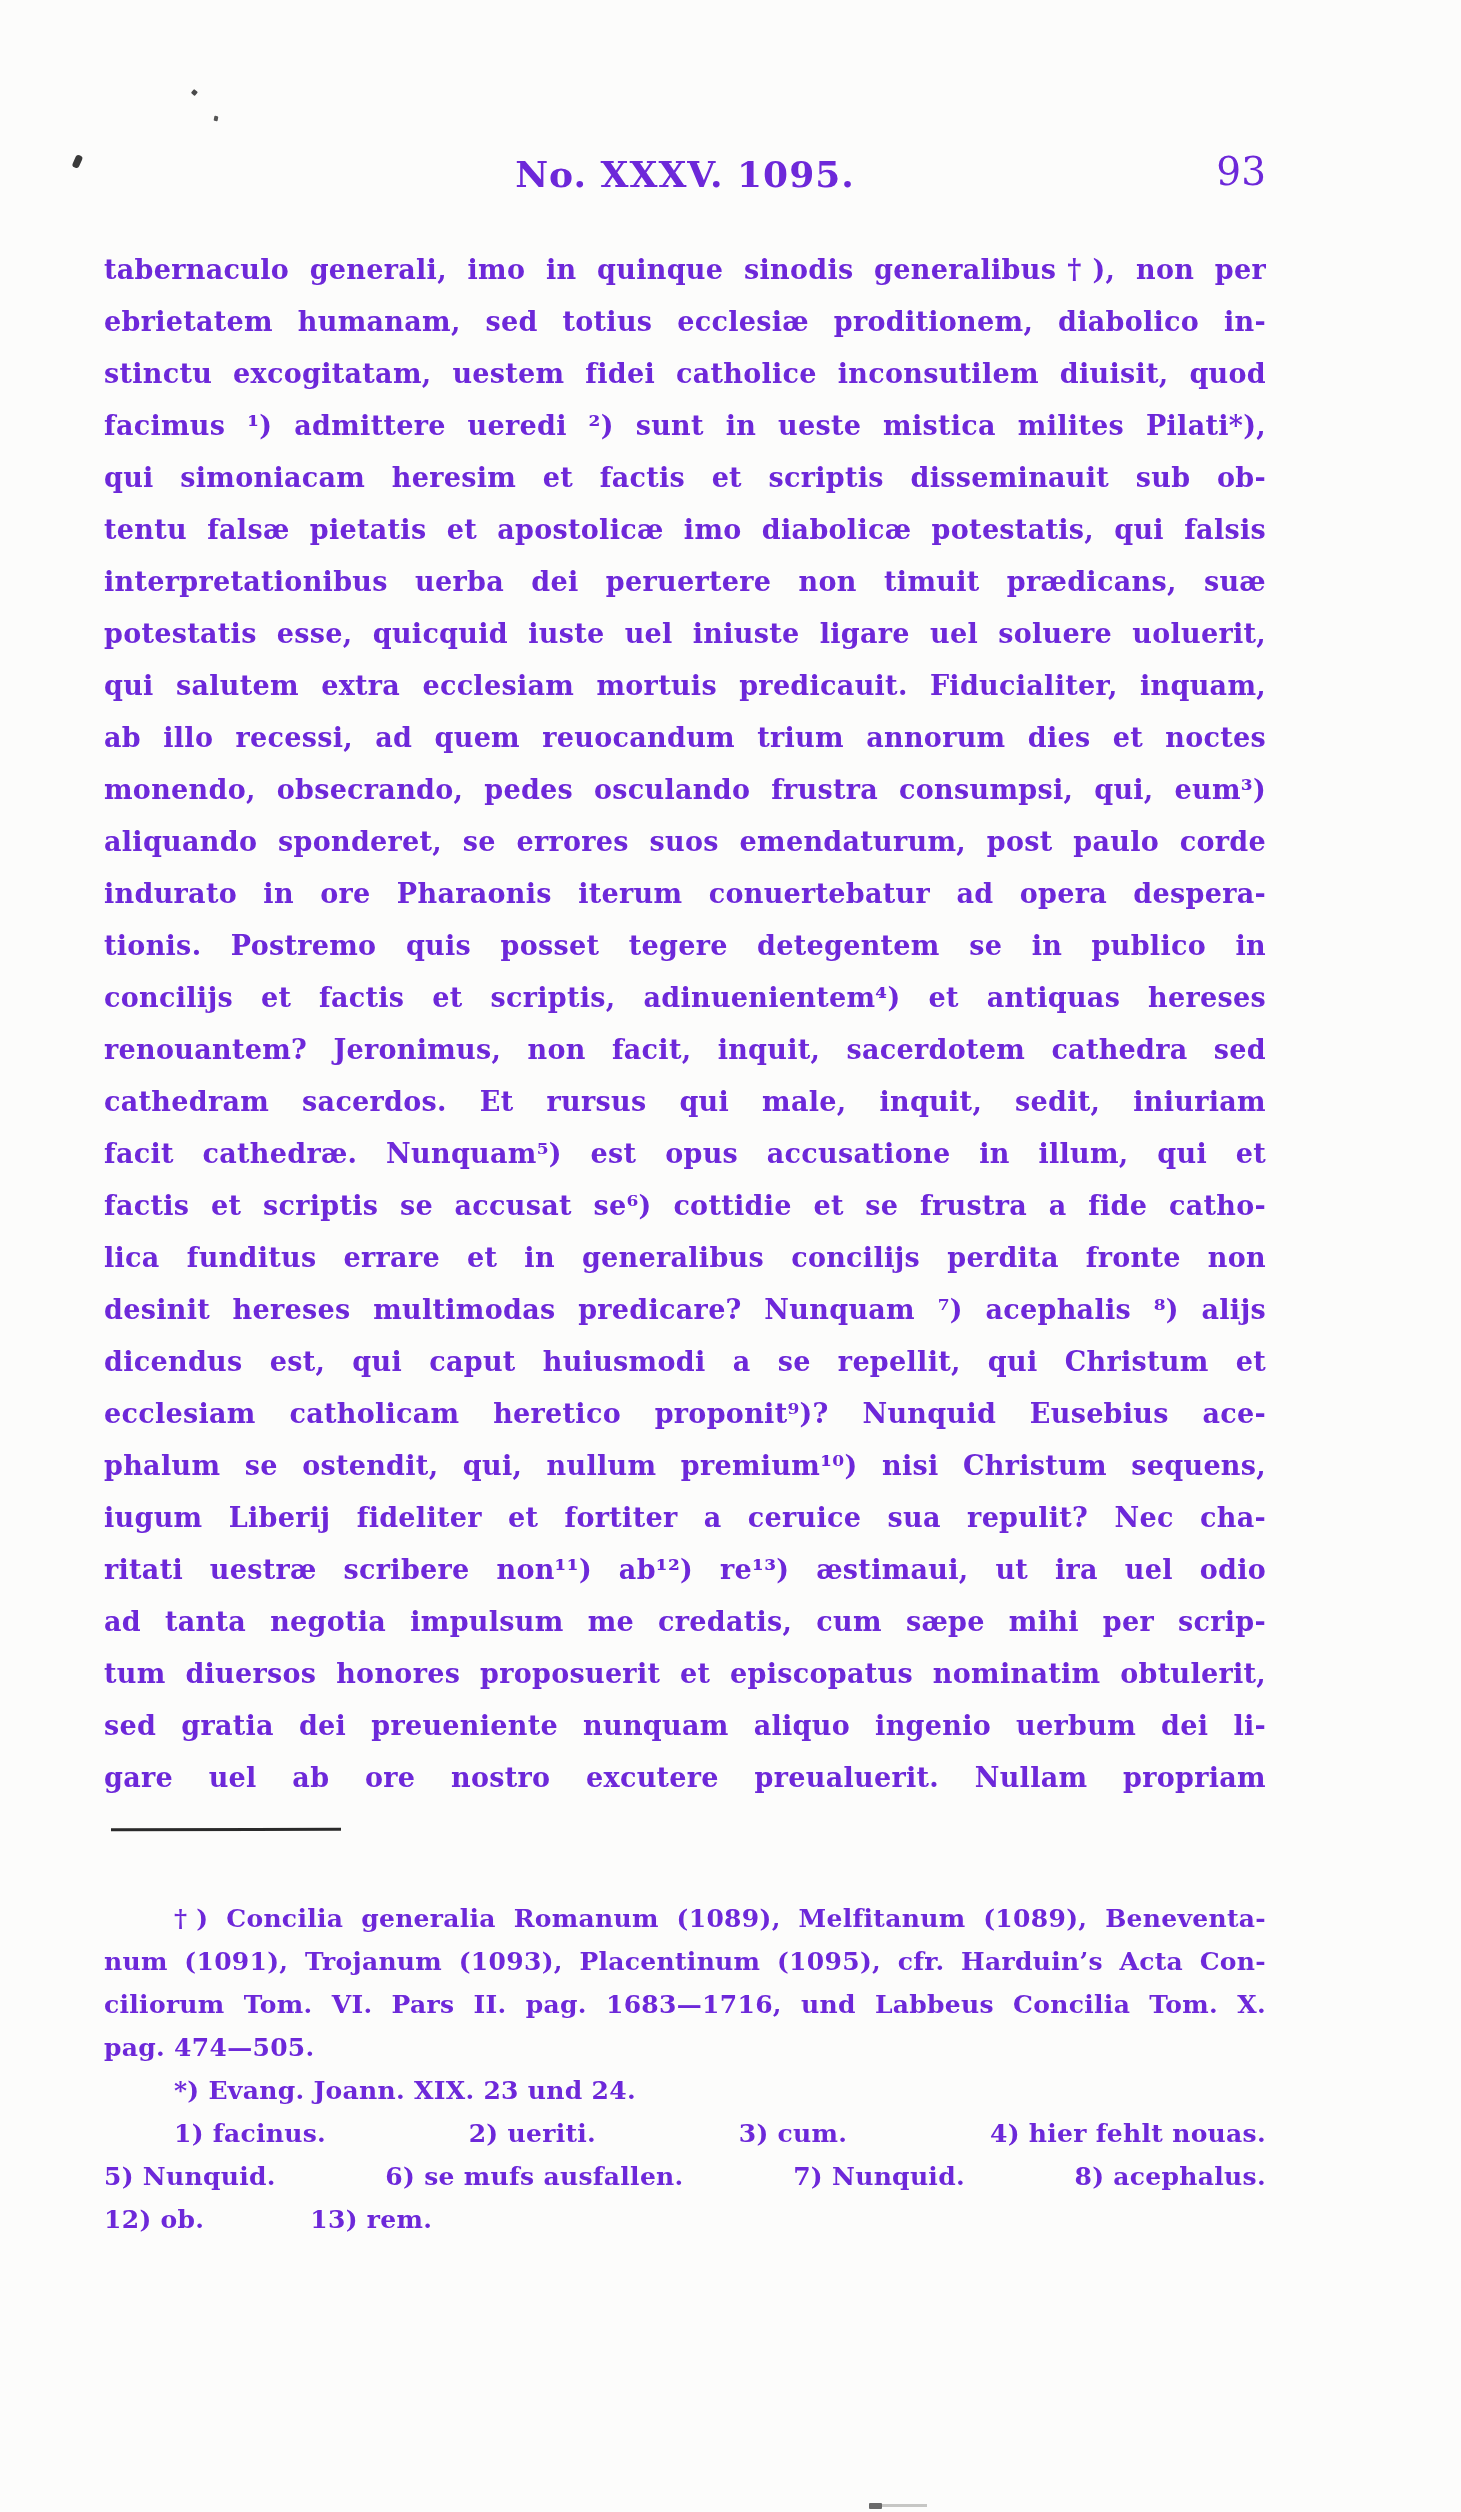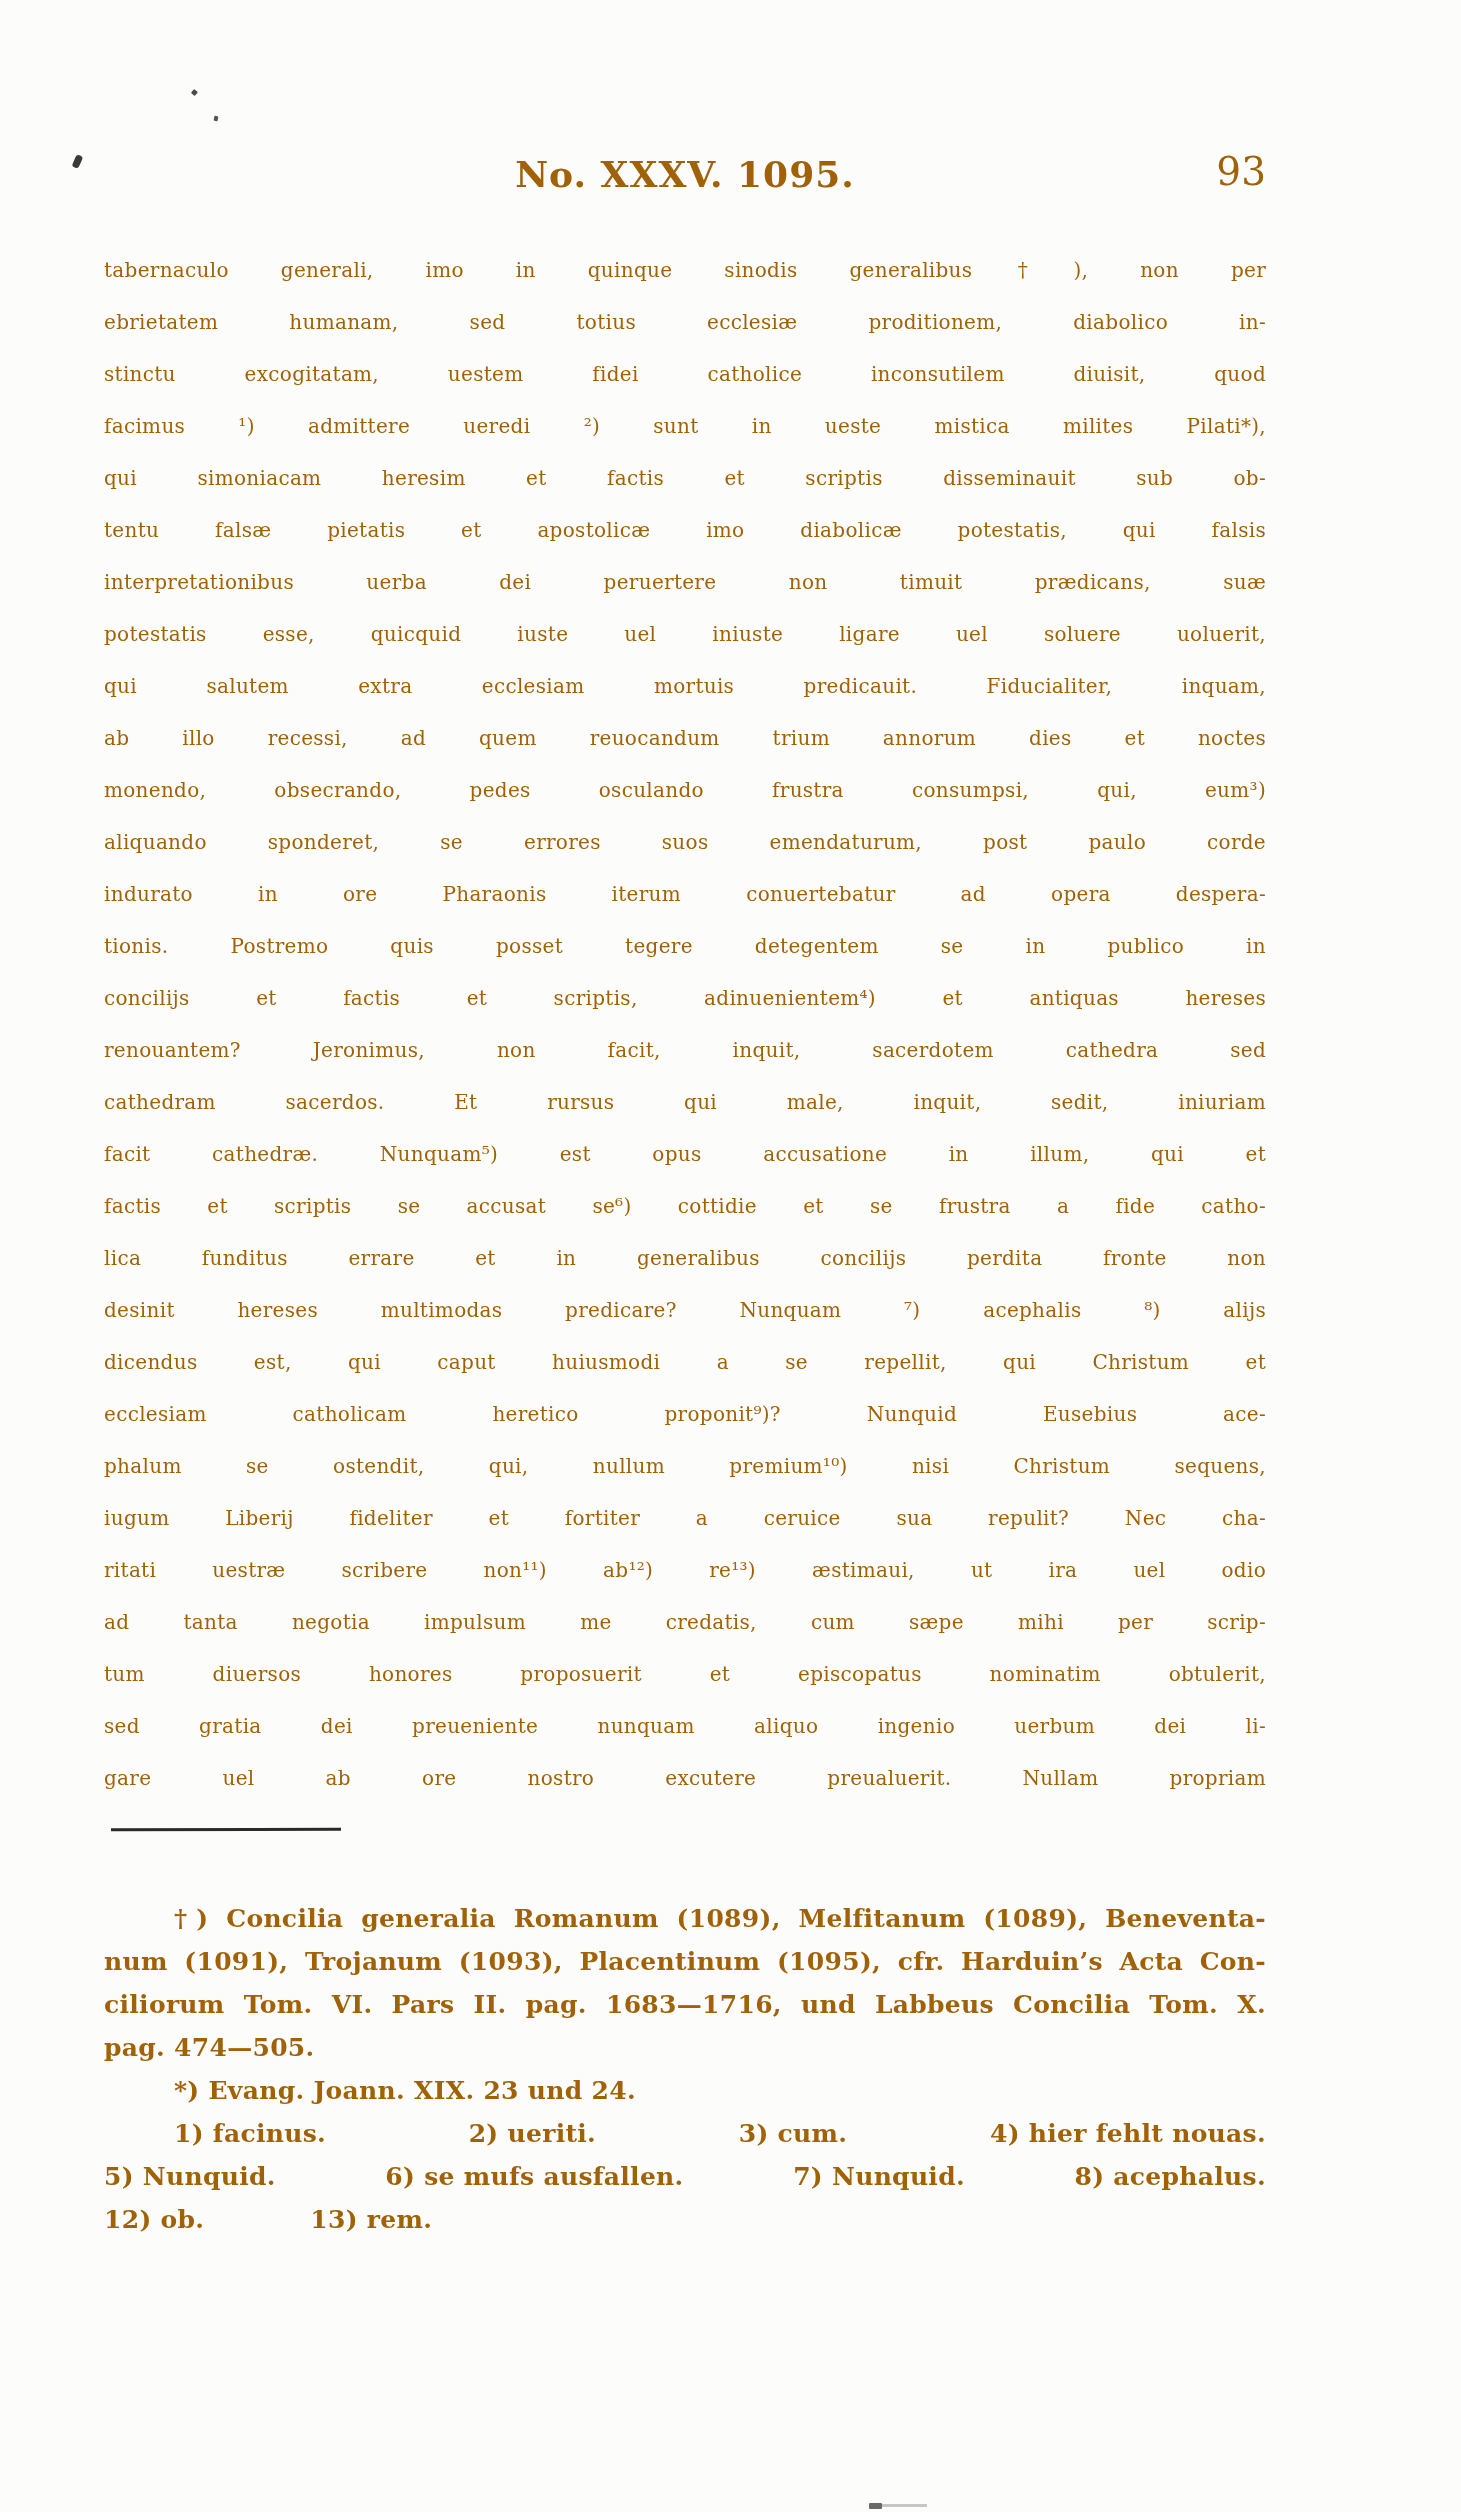--- a/index.html
+++ b/index.html
@@ -5,21 +5,21 @@
   html, body { margin: 0; padding: 0; }
   body {
     width: 1462px; height: 2512px;
     background: #fbfbfa;
     font-family: "DejaVu Serif", serif;
   }
   .page {
     position: relative;
     width: 1462px; height: 2512px;
     background: #fcfcfb;
-    color: #a16207;
+    color: #6d28d9;
     overflow: hidden;
   }
   .header-row {
     position: absolute;
     left: 104px; top: 153px; width: 1162px;
     height: 45px;
   }
   .doc-number {
     position: absolute;
     left: 0; right: 0; top: 0;
@@ -32,22 +32,22 @@
     position: absolute;
     right: 0; top: -3.9px;
     font-size: 39px;
     font-weight: 400;
   }
   .textblock {
     position: absolute;
     left: 104px; top: 244px; width: 1162px;
   }
   .body-line {
-    font-size: 20px;
-    font-weight: 400;
+    font-size: 27px;
+    font-weight: 700;
     line-height: 52px;
     height: 52px;
     letter-spacing: 0.3px;
     text-align: justify;
     text-align-last: justify;
     white-space: nowrap;
   }
   .footnote-rule {
     position: absolute;
     left: 111px; top: 1828px;

